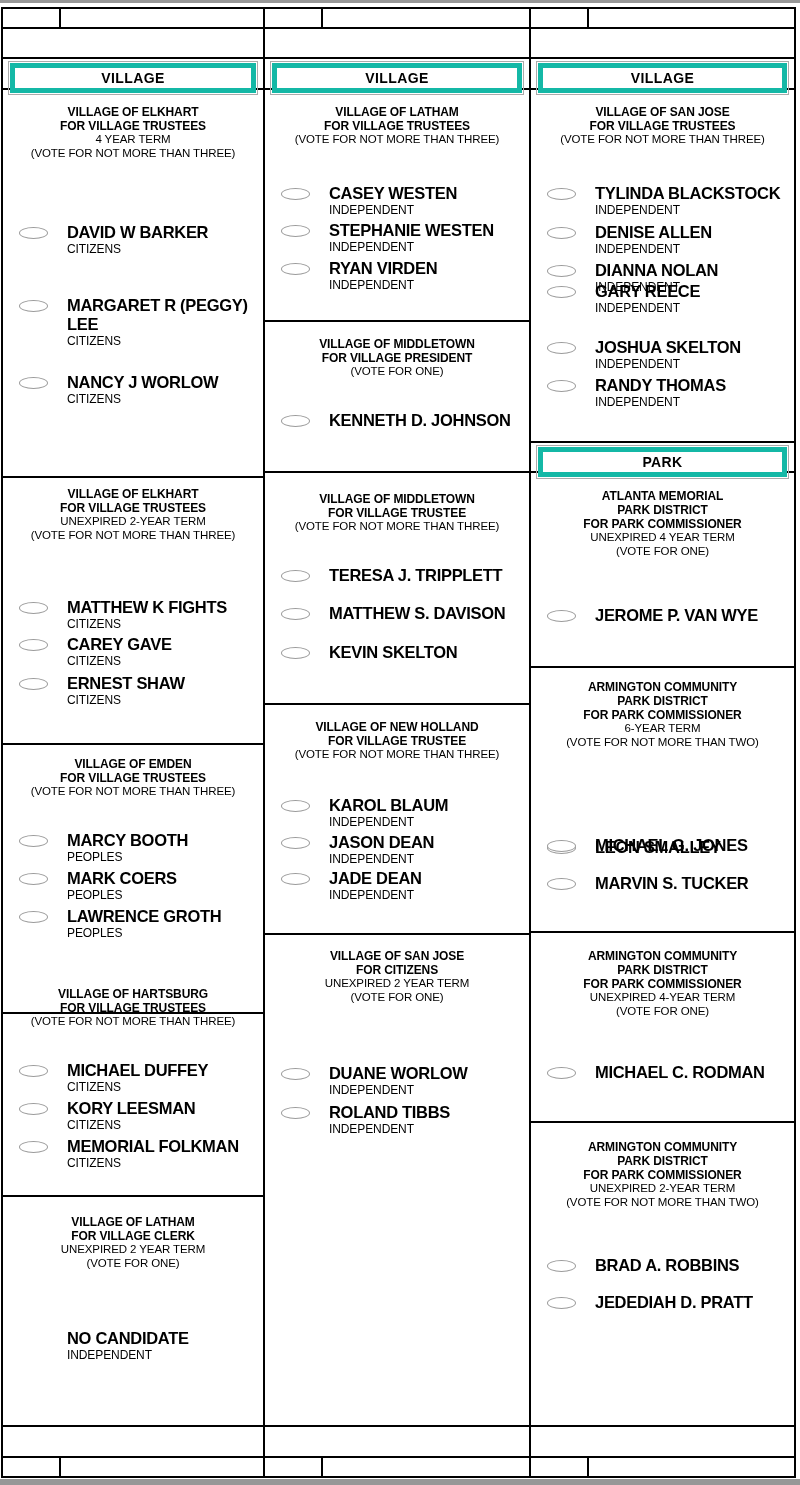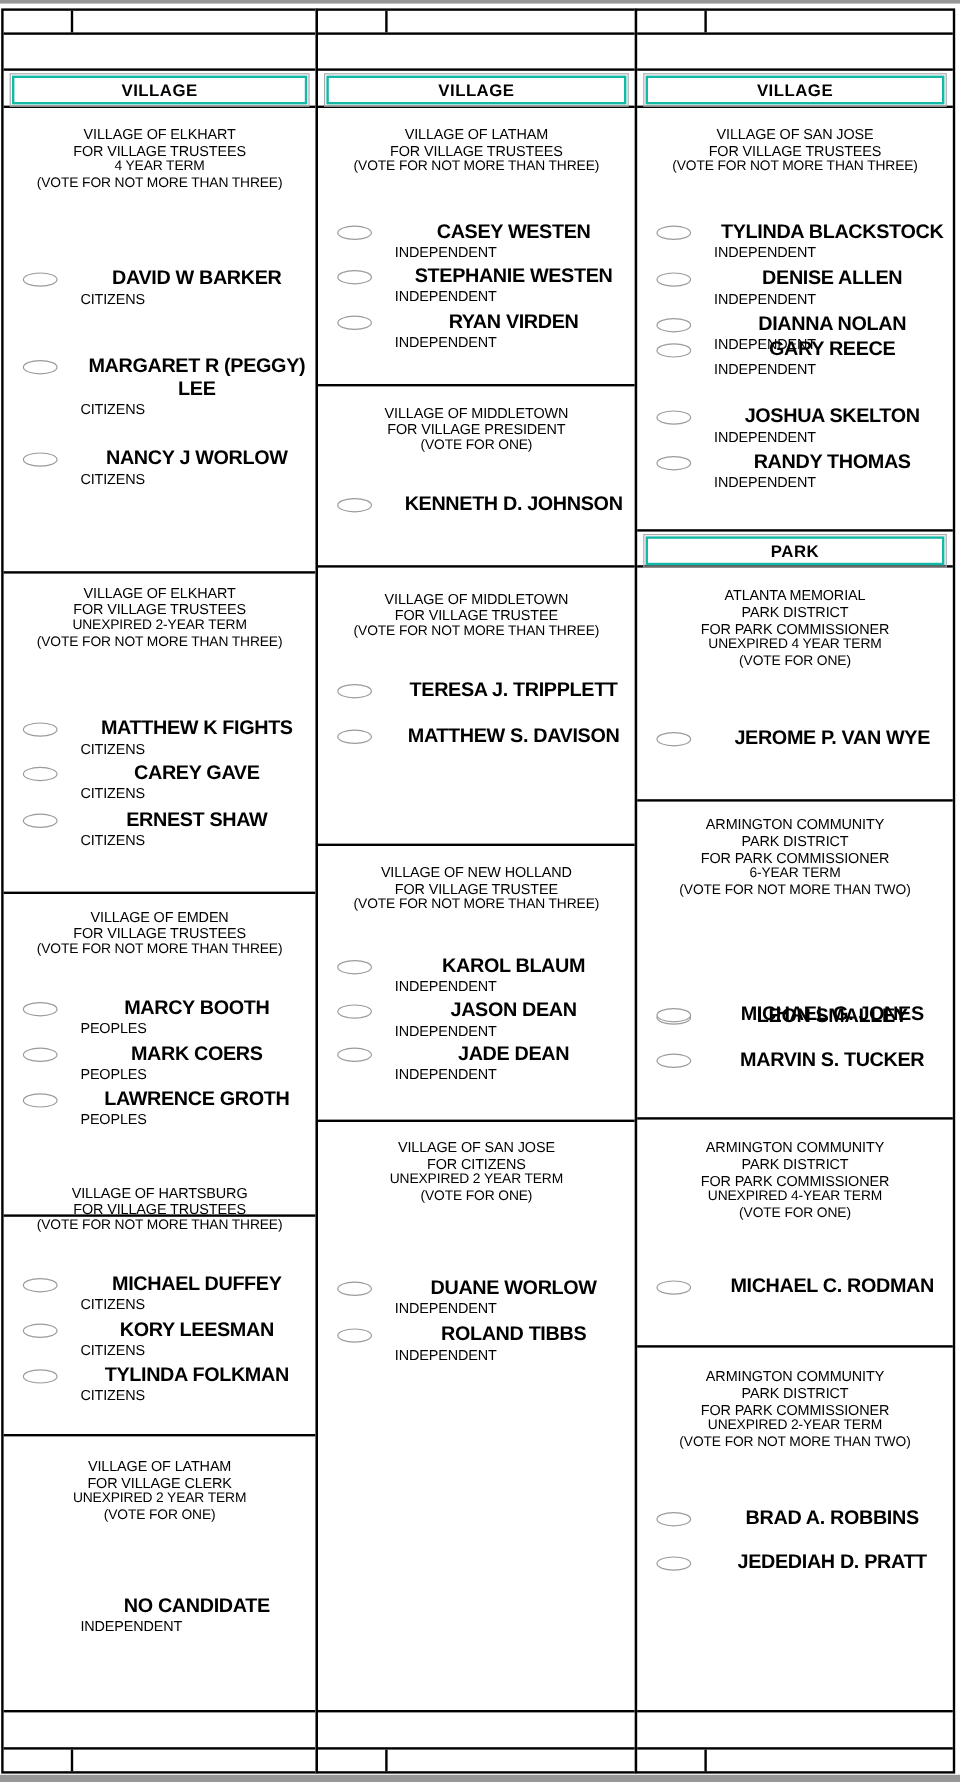--- a/index.html
+++ b/index.html
@@ -10,30 +10,30 @@
   .edge{position:absolute;left:0;width:800px;background:#979797;}
   .col{position:absolute;top:7px;height:1471px;border:2px solid #000;box-sizing:border-box;background:#fff;}
   .stub-row{position:absolute;left:0;right:0;height:18px;border-bottom:2px solid #000;}
   .stub-row.bottom{border-bottom:none;border-top:2px solid #000;top:auto;bottom:0;}
   .stub-small{position:absolute;left:0;top:0;bottom:0;width:56px;border-right:2px solid #000;}
   .banner{position:absolute;left:0;right:0;border-top:2px solid #000;border-bottom:2px solid #000;box-sizing:border-box;}
   .banner.mid{border-top:none;}
   .banner-label{
     margin:4px 7px 0 7px;height:20px;line-height:20px;text-align:center;
     font-weight:bold;font-size:14px;letter-spacing:.4px;
-    border:2px solid #14b8a6;outline:1px solid #ababab;outline-offset:1px;background:#fff;
+    border:5px solid #14b8a6;outline:1px solid #ababab;outline-offset:1px;background:#fff;
   }
   .section{position:absolute;left:0;right:0;border-bottom:2px solid #000;box-sizing:border-box;}
   .chead{position:absolute;left:2px;right:2px;text-align:center;}
-  .chead .hb{font-weight:normal;font-size:12px;line-height:14px;letter-spacing:-.1px;}
+  .chead .hb{font-weight:bold;font-size:12px;line-height:14px;letter-spacing:-.1px;}
   .chead .hr{font-size:11.5px;line-height:13.5px;letter-spacing:-.1px;}
   .cand{position:absolute;left:0;right:0;}
   .oval{position:absolute;left:16px;top:4px;width:27px;height:10px;border:1.5px solid #9b9b9b;border-radius:50%;background:#fff;}
   .ctext{margin-left:64px;margin-right:2px;}
-  .cname{font-weight:bold;font-size:16.5px;line-height:19px;letter-spacing:-.3px;text-align:center;}
+  .cname{font-weight:bold;font-size:16.5px;line-height:19px;letter-spacing:-.3px;}
   .cparty{font-size:12px;line-height:13px;margin-top:1px;letter-spacing:-.1px;}
 </style>
 </head>
 <body>
 
 <div class="page">
   <div class="edge" style="top:0;height:3px;"></div>
   <div class="edge" style="top:1479px;height:6px;"></div>
 <div class="col" style="left: 1px; width: 264px;">
       <div class="stub-row" style="top: 0px;">
@@ -147,21 +147,21 @@
         <div class="cand" style="top: 131px;">
           <div class="oval"></div>
           <div class="ctext">
             <div class="cname">KORY LEESMAN</div>
             <div class="cparty">CITIZENS</div>
           </div>
         </div>
         <div class="cand" style="top: 169px;">
           <div class="oval"></div>
           <div class="ctext">
-            <div class="cname">TYLINDA FOLKMAN</div>
+            <div class="cname">MEMORIAL FOLKMAN</div>
             <div class="cparty">CITIZENS</div>
           </div>
         </div>
       </div>
       <div class="section" style="top: 1188px; height: 230px;">
         <div class="chead" style="top: 18px;">
           <div class="hb">VILLAGE OF LATHAM</div>
           <div class="hb">FOR VILLAGE CLERK</div>
           <div class="hr">UNEXPIRED 2 YEAR TERM</div>
           <div class="hr">(VOTE FOR ONE)</div>
@@ -234,20 +234,26 @@
         <div class="cand" style="top: 93px;">
           <div class="oval"></div>
           <div class="ctext">
             <div class="cname">TERESA J. TRIPPLETT</div>
           </div>
         </div>
         <div class="cand" style="top: 131px;">
           <div class="oval"></div>
           <div class="ctext">
             <div class="cname">MATTHEW S. DAVISON</div>
+          </div>
+        </div>
+        <div class="cand" style="top: 170px;">
+          <div class="oval"></div>
+          <div class="ctext">
+            <div class="cname">KEVIN SKELTON</div>
           </div>
         </div>
       </div>
       <div class="section" style="top: 696px; height: 230px;">
         <div class="chead" style="top: 15px;">
           <div class="hb">VILLAGE OF NEW HOLLAND</div>
           <div class="hb">FOR VILLAGE TRUSTEE</div>
           <div class="hr">(VOTE FOR NOT MORE THAN THREE)</div>
         </div>
         <div class="cand" style="top: 91px;">

